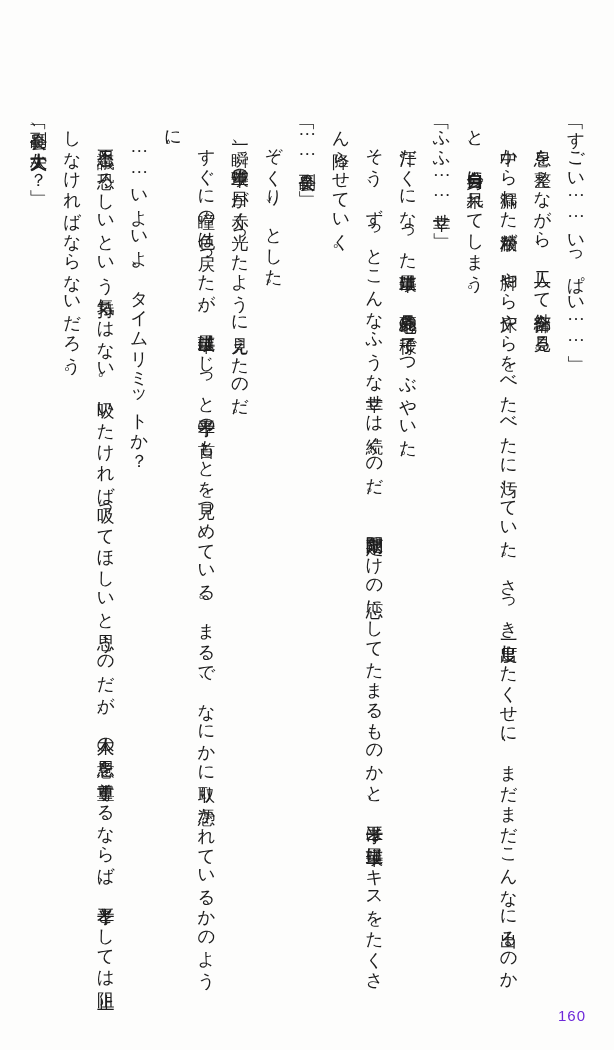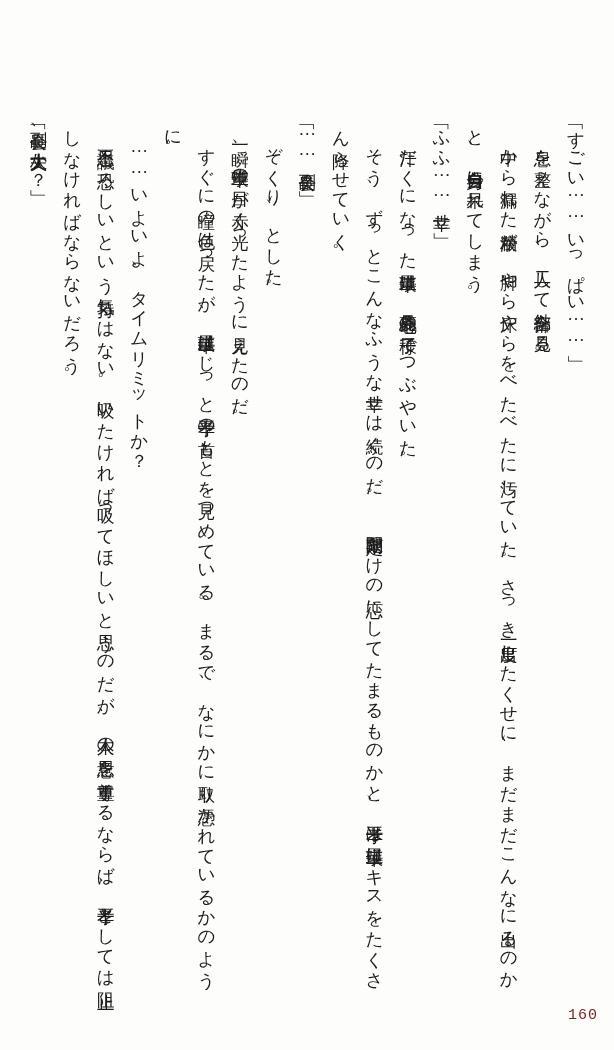--- a/index.html
+++ b/index.html
@@ -45,25 +45,25 @@
     text-indent: 1em;
   }
   #text-block p.dialogue {
     text-indent: 0;
   }
 
   
   #page-number {
     position: absolute;
     bottom: 26px;
-    right: 16px;
+    right: 28px;
     font-size: 15px;
     letter-spacing: 1px;
-    color: #7f1d1d;
-    font-family: Liberation Mono, monospace;
+    color: #6d28d9;
+    font-family: Liberation Sans, sans-serif;
   }
 </style>
 </head>
 <body>
 
 <div id="page">
 
   <div id="text-block">
       <p class="dialogue">「すごい……いっぱい……」</p>
       <p class="">息を整えながら、二人して結合部を見る。</p>

